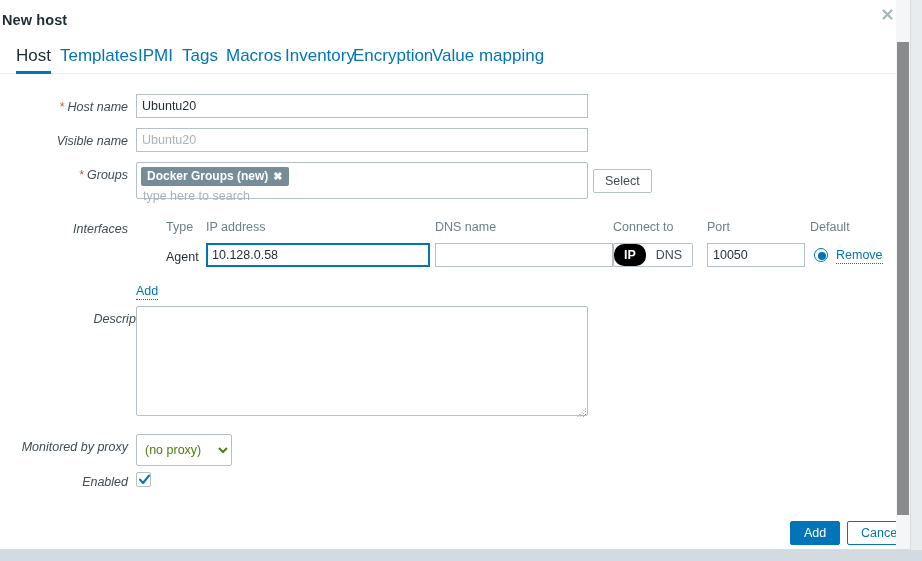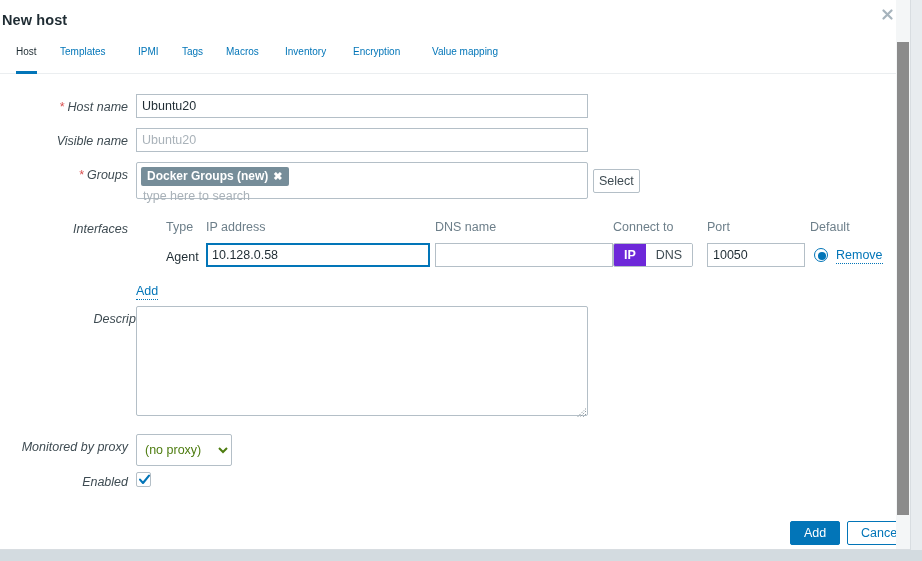--- a/index.html
+++ b/index.html
@@ -76,21 +76,21 @@
     position: absolute;
     left: 0; top: 46px;
     width: 896px;
     height: 28px;
     border-bottom: 1px solid #ebeef0;
   }
   .tab {
     position: absolute;
     top: 0;
     height: 28px;
-    font-size: 10px;
+    font-size: 17px;
     color: #0275b8;
     cursor: pointer;
     white-space: nowrap;
     padding-bottom: 5px;
   }
   .tab.active {
     color: #1f2c33;
     border-bottom: 3px solid #0275b8;
   }
 
@@ -172,21 +172,21 @@
   .btn {
     position: absolute;
     height: 24px;
     border: 1px solid #b4bfc7;
     background: #ffffff;
     color: #3e4b52;
     font-family: "Liberation Sans", sans-serif;
     font-size: 12.5px;
     border-radius: 2px;
     cursor: pointer;
-    padding: 0 5px;
+    padding: 0 11px;
     line-height: 22px;
   }
 
   
   .col-head {
     position: absolute;
     font-size: 12.5px;
     color: #6d7f8a;
   }
   .iface-type {
@@ -207,23 +207,24 @@
   .toggle-opt {
     font-size: 12.5px;
     line-height: 22px;
     padding: 0 10px;
     color: #3e4b52;
     cursor: pointer;
     background: #ffffff;
     font-weight: normal;
   }
   .toggle-opt.sel {
-    background: #6d28d9;
+    background: #000000;
     color: #ffffff;
     font-weight: bold;
+    border-radius: 10px;
   }
 
   .radio {
     position: absolute;
     width: 14px; height: 14px;
     border-radius: 50%;
     border: 1px solid #0275b8;
     background: #ffffff;
     cursor: pointer;
   }

